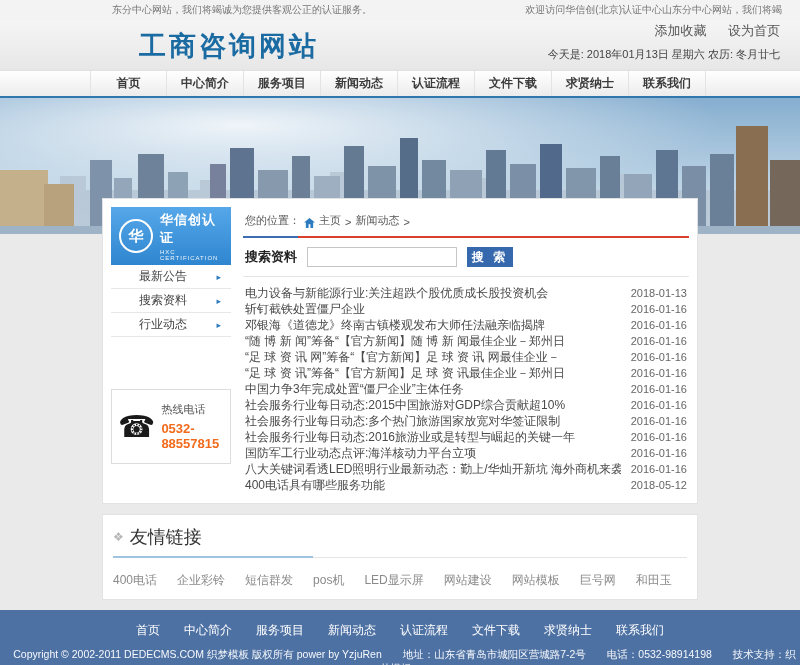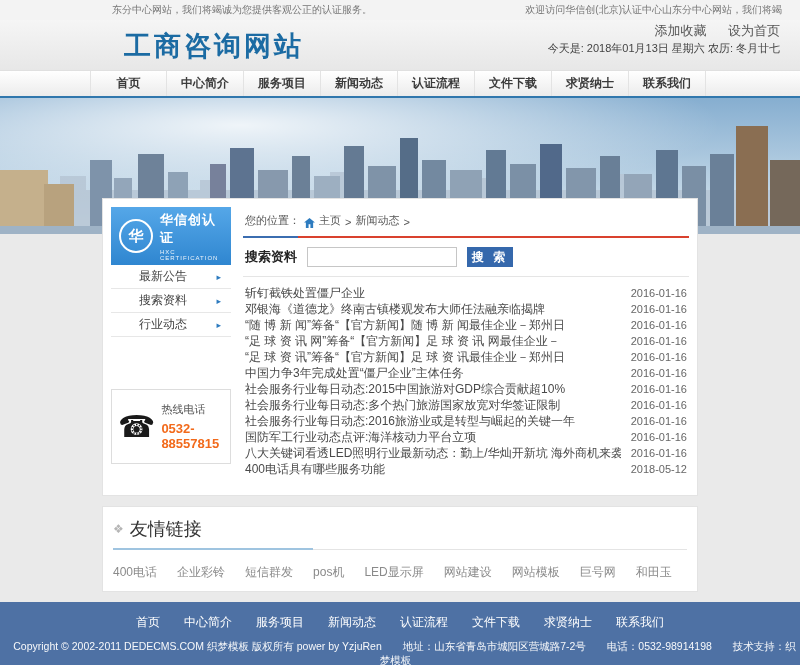--- a/index.html
+++ b/index.html
@@ -10,27 +10,27 @@
     color: #444;
   }
   
   .header { width: 800px; background: linear-gradient(#fbfbfb, #e7e7e7); }
   .topstrip {
     height: 20px; display: flex; justify-content: space-between; align-items: center;
     padding: 0 18px 0 112px; font-size: 10px; color: #777; background: #f3f3f3; gap: 36px;
   }
   .logo-row { height: 50px; position: relative; }
   .site-title {
-    position: absolute; left: 124px; top: 8px;
+    position: absolute; left: 139px; top: 8px;
     font-size: 27px; font-weight: bold; color: #1b6ba3; letter-spacing: 3px;
   }
   .header-right { position: absolute; right: 20px; top: 2px; text-align: right; }
   .quick-links { font-size: 13px; color: #555; }
   .quick-links span { cursor: pointer; margin-left: 18px; }
-  .today { margin-top: 1px; font-size: 11px; color: #444; }
+  .today { margin-top: 7px; font-size: 11px; color: #444; }
   
   .nav {
     height: 28px; background: linear-gradient(#ffffff, #ececec);
     border-top: 1px solid #e0e0e0; border-bottom: 2px solid #3077ad;
   }
   .nav-inner { width: 620px; margin: 0 auto; display: flex; }
   .nav-item {
     width: 77px; text-align: center; line-height: 25px; font-size: 12px;
     font-weight: bold; color: #3b3b3b; cursor: pointer; border-right: 1px solid #e3e3e3;
   }
@@ -238,20 +238,24 @@
       <div class="crumb-divider"></div>
 
       <div class="search-row">
         <span class="search-label">搜索资料</span>
         <input class="search-input" value="" style="">
         <button class="search-btn">搜 索</button>
       </div>
 
       <div class="news-list">
         <div class="news-row">
+            <span class="news-title">电力设备与新能源行业:关注超跌个股优质成长股投资机会</span>
+            <span class="news-date">2018-01-13</span>
+          </div>
+        <div class="news-row">
             <span class="news-title">斩钉截铁处置僵尸企业</span>
             <span class="news-date">2016-01-16</span>
           </div>
         <div class="news-row">
             <span class="news-title">邓银海《道德龙》终南古镇楼观发布大师任法融亲临揭牌</span>
             <span class="news-date">2016-01-16</span>
           </div>
         <div class="news-row">
             <span class="news-title">“随 博 新 闻”筹备“【官方新闻】随 博 新 闻最佳企业－郑州日</span>
             <span class="news-date">2016-01-16</span>

